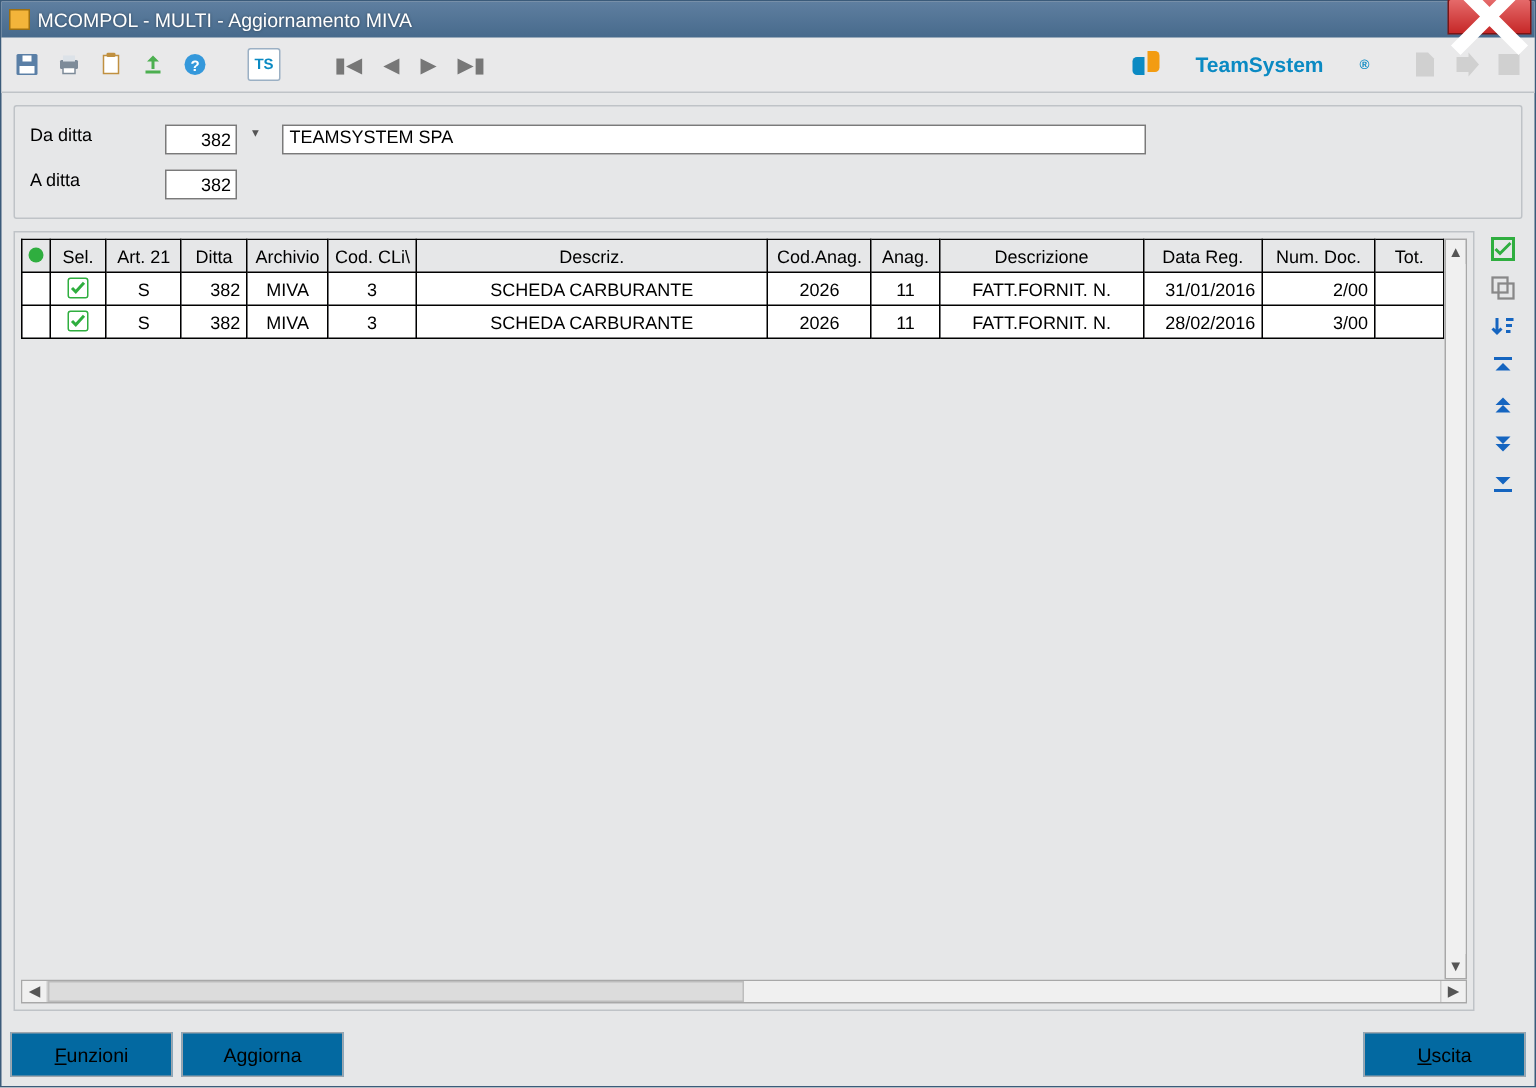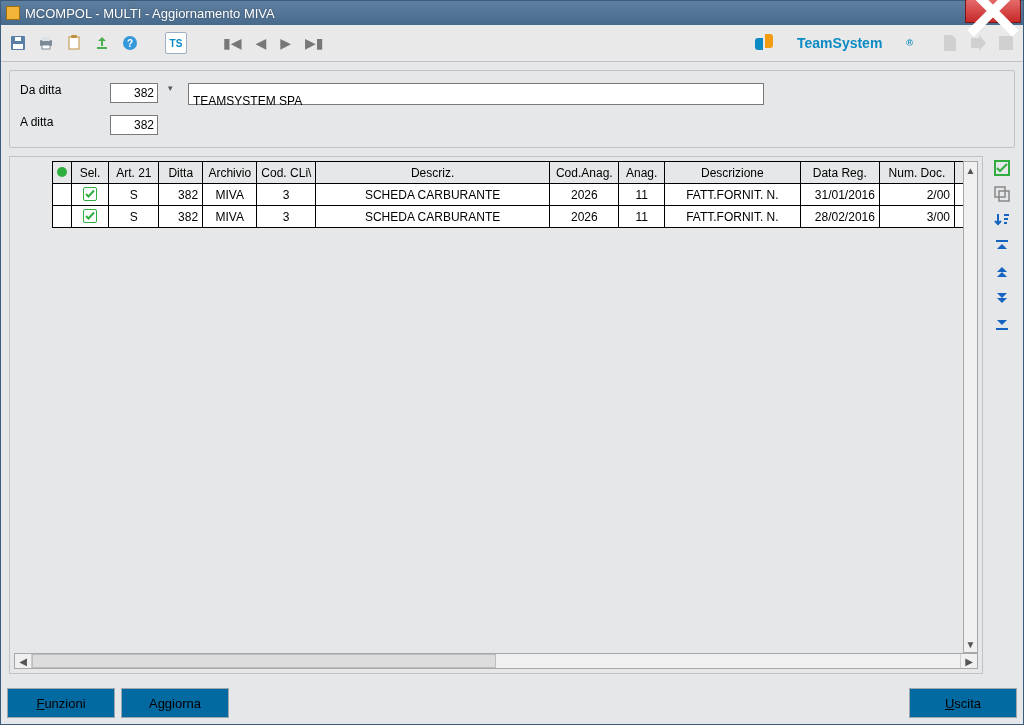--- a/index.html
+++ b/index.html
@@ -33,26 +33,26 @@
 
   .client { flex:1; padding: 8px; display:flex; flex-direction:column; gap:8px; }
 
   .panel { background:#e6e7e8; border:1px solid #bfc3c7; border-radius:2px; }
   .filters { padding: 12px 10px; }
   .frow { display:flex; align-items:flex-start; gap:10px; margin-bottom:10px; }
   .flabel { width: 80px; font-size:12px; }
   .fbox { border:1px solid #7a7a7a; background:#fff; height:20px; font-size:12px; text-align:right; padding:2px 3px; }
   .fbox.w48 { width:48px; }
   .f-more { width:10px; height:10px; font-size:9px; color:#555; }
-  .fread { border:1px solid #7a7a7a; background:#fff; height:20px; width:576px; font-size:12px; padding:10px 4px; }
+  .fread { border:1px solid #7a7a7a; background:#fff; height:20px; width:576px; font-size:12px; padding:0 4px; }
 
   .grid-wrap { flex:1; display:flex; gap:6px; }
   .grid-panel { flex:1; background:#e6e7e8; border:1px solid #bfc3c7; padding:4px; display:flex; flex-direction:column; }
   .grid { flex:1; position:relative; background:#e6e7e8; }
-  table.tbl { border-collapse: collapse; width: 100%; table-layout: fixed; margin-left: 38px; }
+  table.tbl { border-collapse: collapse; width: 100%; table-layout: fixed; }
   table.tbl th, table.tbl td { border:1px solid #000; font-size:12px; padding:2px 4px; height:22px; overflow:hidden; white-space:nowrap; }
   table.tbl th { background:#e6e7e8; font-weight:normal; text-align:center; }
   table.tbl td { background:#fff; text-align:center; }
   .status-dot { width:10px; height:10px; background:#2fae3f; border-radius:50%; display:inline-block; }
   .chk { width:14px; height:14px; border:1px solid #2fae3f; border-radius:2px; display:inline-flex; align-items:center; justify-content:center; background:#fff; }
   .chk svg { width:10px; height:10px; }
   .txt-left { text-align:left; }
   .txt-right { text-align:right !important; }
 
   .hscroll { height:16px; border:1px solid #a8a8a8; background:#f0f0f0; display:flex; align-items:stretch; }

